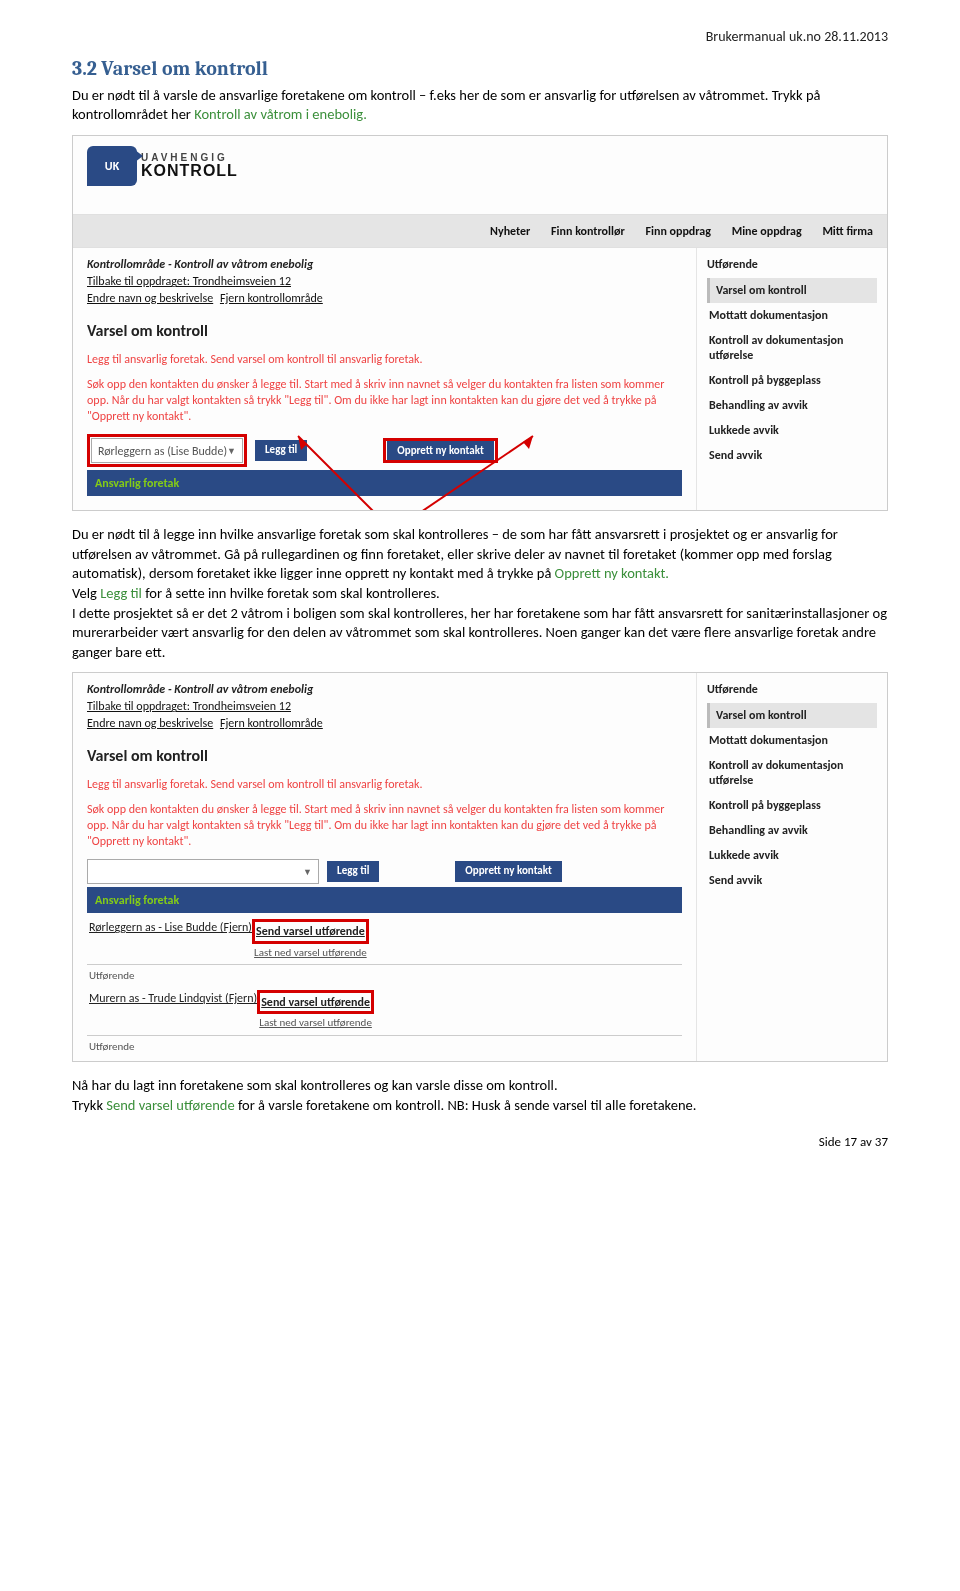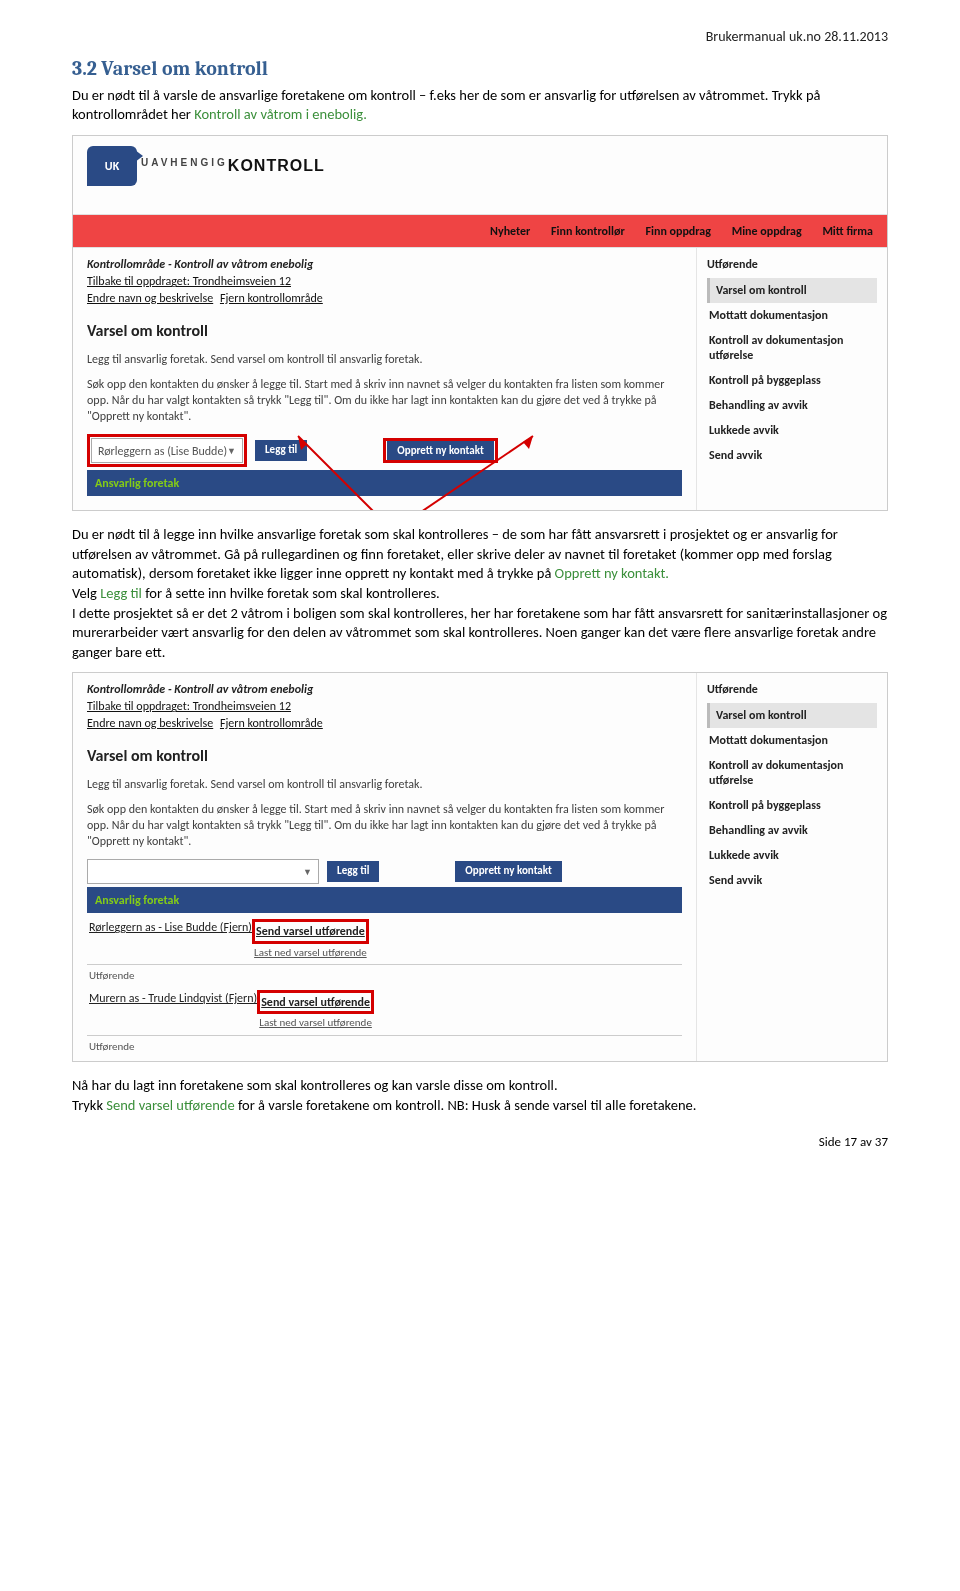--- a/index.html
+++ b/index.html
@@ -56,39 +56,39 @@
   }
   .logo-badge::after{
     content:"";
     position:absolute;
     right:-6px; top:4px;
     width:0;height:0;
     border-left:8px solid #2a4a85;
     border-top:6px solid transparent;
     border-bottom:6px solid transparent;
   }
-  .logo-text { display:flex; flex-direction:row; line-height:1; }
+  .logo-text { display:flex; flex-direction:column; line-height:1; }
   .logo-text .line1 { font-family: Arial; font-size:10px; letter-spacing:3px; font-weight:bold; color:#444;}
   .logo-text .line2 { font-family: Arial Black, Arial; font-size:16px; font-weight:700; letter-spacing:1px; color:#111;}
   .nav-row {
-    background: #ef4444;
+    background: #e5e5e5;
     border-top: 1px solid #e0e0e0;
     border-bottom: 1px solid #e0e0e0;
     padding: 8px 14px;
     text-align: right;
   }
   .nav-row span { margin-left: 18px; font-weight: bold; font-size:12px; color:#111;}
   .content-row { display: flex; }
   .content-left { flex: 1; padding: 8px 14px 14px 14px; border-right:1px solid #e5e5e5;}
   .content-right { width: 190px; padding: 8px 10px 14px 10px;}
   .area-title { font-size: 12px; font-weight: bold; margin-bottom: 1px; font-style: italic; }
   .sub-links { font-size: 12px; }
   .sub-links .u { text-decoration: underline; color:#111; margin-right: 4px;}
   .varsel-title { font-size: 16px; font-weight: bold; margin-top: 14px; margin-bottom: 10px;}
-  .helper { font-size: 12px; color:#404040; margin-bottom:3px;}
+  .helper { font-size: 12px; color:#ef4444; margin-bottom:3px;}
   .input-row { display:flex; align-items:center; gap:8px; margin-top:10px; position:relative;}
   .dropdown {
     flex:0 0 232px; height:25px; border:1px solid #aaa;
     padding:3px 6px; font-size:12px; background:#fff;
     color:#555; display:flex; justify-content:space-between; align-items:center;
   }
   .dropdown .chev { font-size:9px; color:#666;}
   .btn {
     background:#2a4a85; color:#fff; border:none; padding:4px 12px;
     font-size:12px; font-weight:bold; cursor:default;

